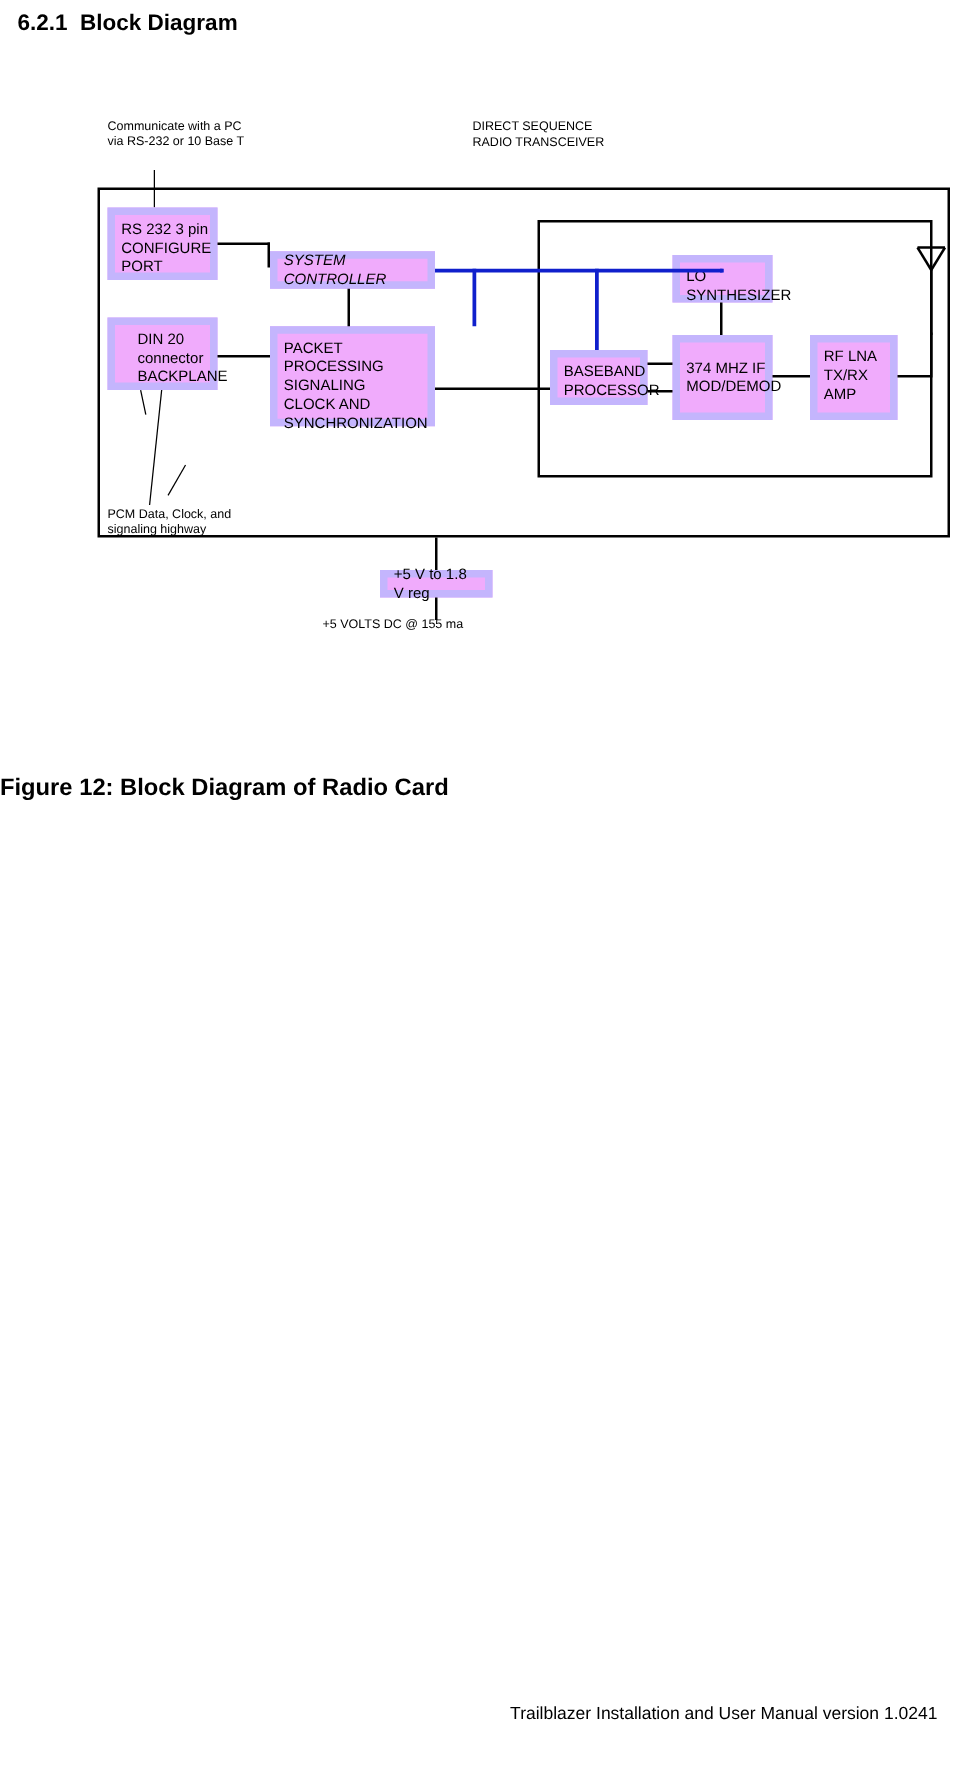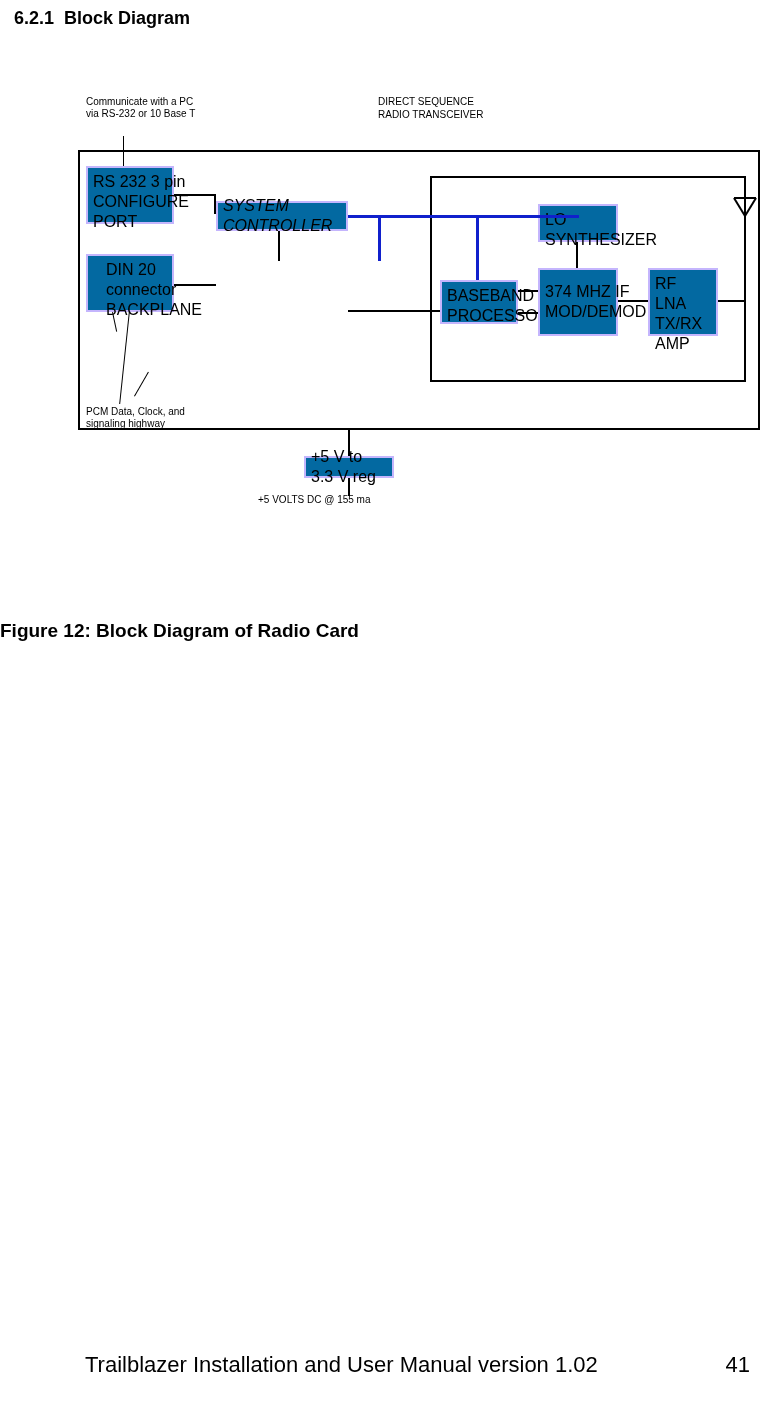--- a/index.html
+++ b/index.html
@@ -61,23 +61,23 @@
   .note-pcm {
     position: absolute;
     left: 8px;
     top: 310px;
     font-size: 10px;
     line-height: 1.2;
     width: 110px;
   }
   .block {
     position: absolute;
-    border: 2px solid #c4b5fd;
-    background: #0369a1;
-    font-size: 16px;
+    border: 6px solid #c4b5fd;
+    background: #f0abfc;
+    font-size: 12px;
     line-height: 1.25;
     padding: 4px 5px;
     display: flex;
     align-items: flex-start;
   }
   .b-configport { left: 8px;  top: 70px;  width: 88px;  height: 58px; }
   .b-backplane  { left: 8px;  top: 158px; width: 88px;  height: 58px; }
   .b-syscontrol { left: 138px; top: 105px; width: 132px; height: 30px; align-items:center;font-style:italic;}
   .b-packet     { left: 138px; top: 165px; width: 132px; height: 80px; }
   .b-baseband   { left: 362px; top: 184px; width: 78px;  height: 44px; }
@@ -102,23 +102,22 @@
     text-align: left;
     font-size: 19px;
     font-weight: bold;
   }
   .footer {
     position: absolute;
     bottom: 36px;
     left: 85px;
     right: 20px;
     display: flex;
-    justify-content: space-between;
-    font-size: 22px;
-    gap: 16px;
+    justify-content: flex-end;
+    font-size: 14px;
   }
   .antenna {
     position: absolute;
     left: 654px;
     top: 100px;
     width: 26px;
     height: 72px;
   }
   .leader {
     position: absolute;
@@ -150,30 +149,34 @@
 
   <div class="hline" style="left:46px; top:216px; width:1px; height:92px; transform:skewX(-6deg);"></div>
 
   <div class="block b-configport" style="white-space:pre-line;">RS 232 3 pin
 CONFIGURE
 PORT</div>
   <div class="block b-backplane" style="white-space:pre-line;padding-left:18px;">DIN 20
 connector
 BACKPLANE</div>
   <div class="block b-syscontrol">SYSTEM CONTROLLER</div>
+  <div class="block b-packet" style="white-space:pre-line;">PACKET PROCESSING
+SIGNALING
+CLOCK AND
+SYNCHRONIZATION</div>
   <div class="block b-baseband" style="white-space:pre-line;">BASEBAND
 PROCESSOR</div>
   <div class="block b-losyn" style="white-space:pre-line;">LO
 SYNTHESIZER</div>
   <div class="block b-ifmod" style="white-space:pre-line;">374 MHZ IF
 MOD/DEMOD</div>
   <div class="block b-rflna" style="white-space:pre-line;">RF LNA
 TX/RX
 AMP</div>
-  <div class="block b-reg">+5 V to 3.3 V reg</div>
+  <div class="block b-reg">+5 V to 1.8 V reg</div>
 
   <div class="power-label">+5 VOLTS DC @ 155 ma</div>
 
   <svg class="antenna" viewBox="0 0 26 72">
     <line x1="13" y1="20" x2="13" y2="72" stroke="#000" stroke-width="2"></line>
     <line x1="2" y1="2" x2="13" y2="20" stroke="#000" stroke-width="2"></line>
     <line x1="24" y1="2" x2="13" y2="20" stroke="#000" stroke-width="2"></line>
     <line x1="2" y1="2" x2="24" y2="2" stroke="#000" stroke-width="2"></line>
   </svg>
 

